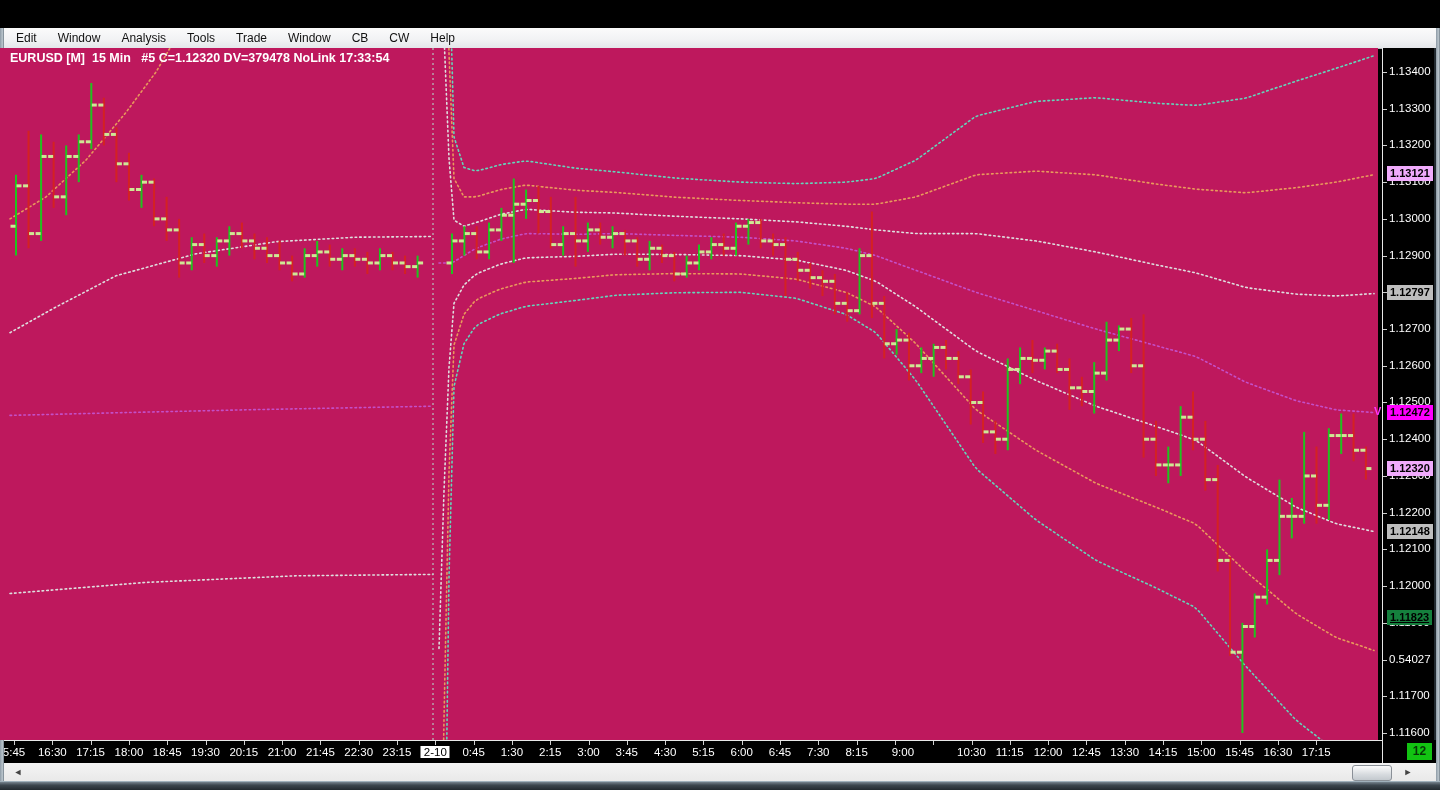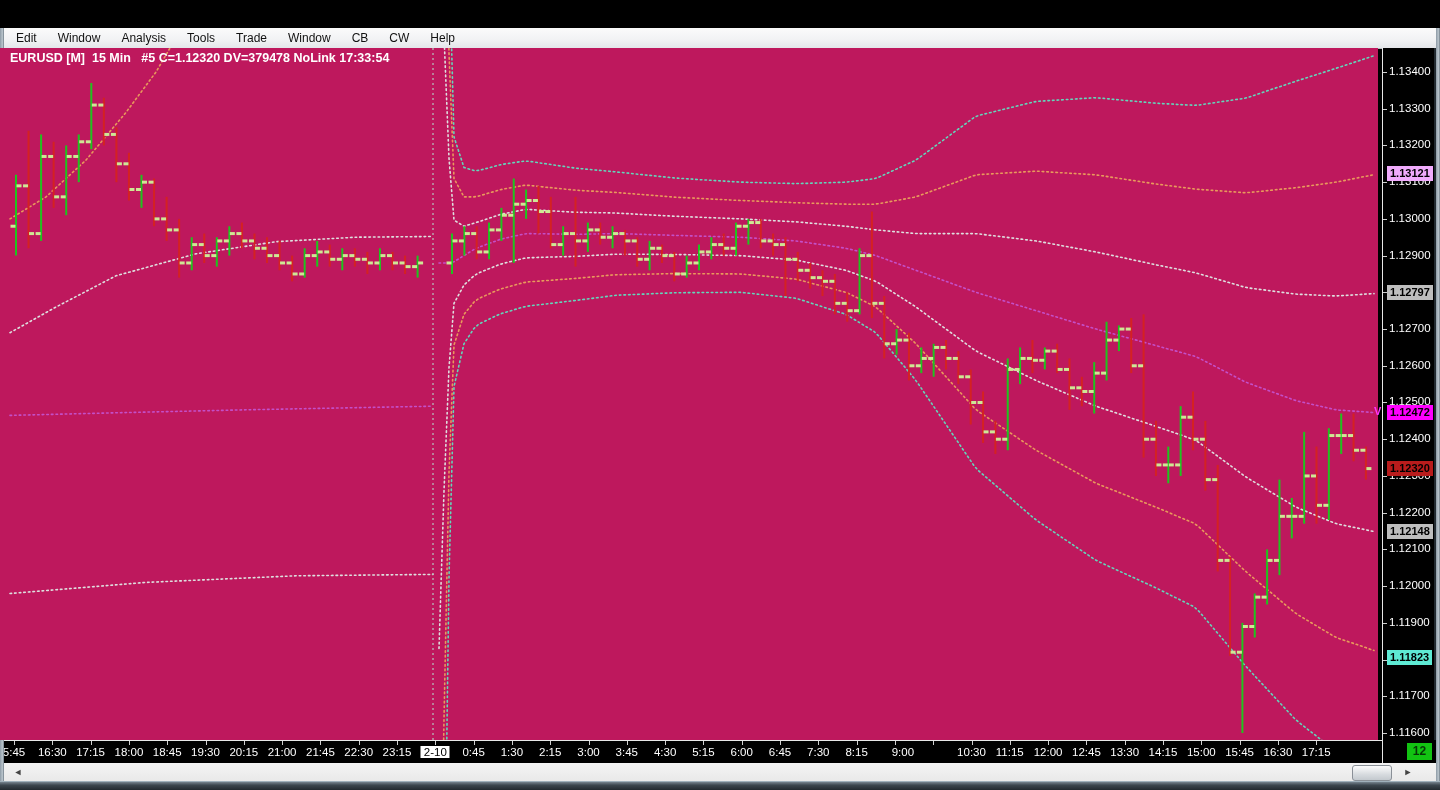--- a/index.html
+++ b/index.html
@@ -472,23 +472,23 @@
       <div class="ptick-dash" style="top: 611.552px;"></div>
       <div class="ptick" style="top: 604.552px;">0.54027</div>
       <div class="ptick-dash" style="top: 648.274px;"></div>
       <div class="ptick" style="top: 641.274px;">1.11700</div>
       <div class="ptick-dash" style="top: 684.996px;"></div>
       <div class="ptick" style="top: 677.996px;">1.11600</div>
       <div class="pflag" style="top: 118.454px; background: #f0abfc;">1.13121</div>
       <div class="pflag" style="top: 237.434px; background: rgb(190, 190, 190);">1.12797</div>
       <div class="pflag-prefix" style="top: 356.78px; left: -9px;">V</div>
       <div class="pflag" style="top: 356.78px; background: rgb(255, 0, 255);">1.12472</div>
-      <div class="pflag" style="top: 412.598px; background: #b91c1c;">1.12320</div>
+      <div class="pflag" style="top: 412.598px; background: #f0abfc;">1.12320</div>
       <div class="pflag" style="top: 475.759px; background: rgb(190, 190, 190);">1.12148</div>
-      <div class="pflag" style="top: 602px; background: #5eead4;">1.11823</div>
+      <div class="pflag" style="top: 562px; background: #15803d; text-decoration: underline;">1.11823</div>
     </div>
 
   <div id="time-axis">
       <div class="ttick" style="left: 10px;"></div>
       <div class="tlabel" style="left: 10px;">5:45</div>
       <div class="ttick" style="left: 48.3px;"></div>
       <div class="tlabel" style="left: 48.3px;">16:30</div>
       <div class="ttick" style="left: 86.6px;"></div>
       <div class="tlabel" style="left: 86.6px;">17:15</div>
       <div class="ttick" style="left: 124.9px;"></div>

